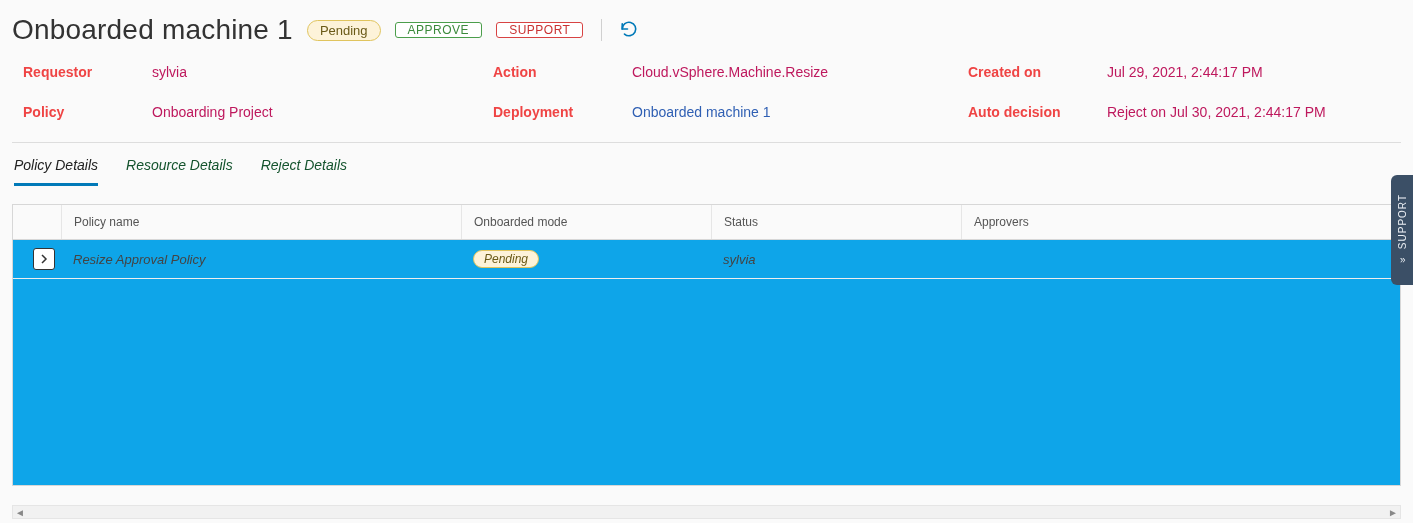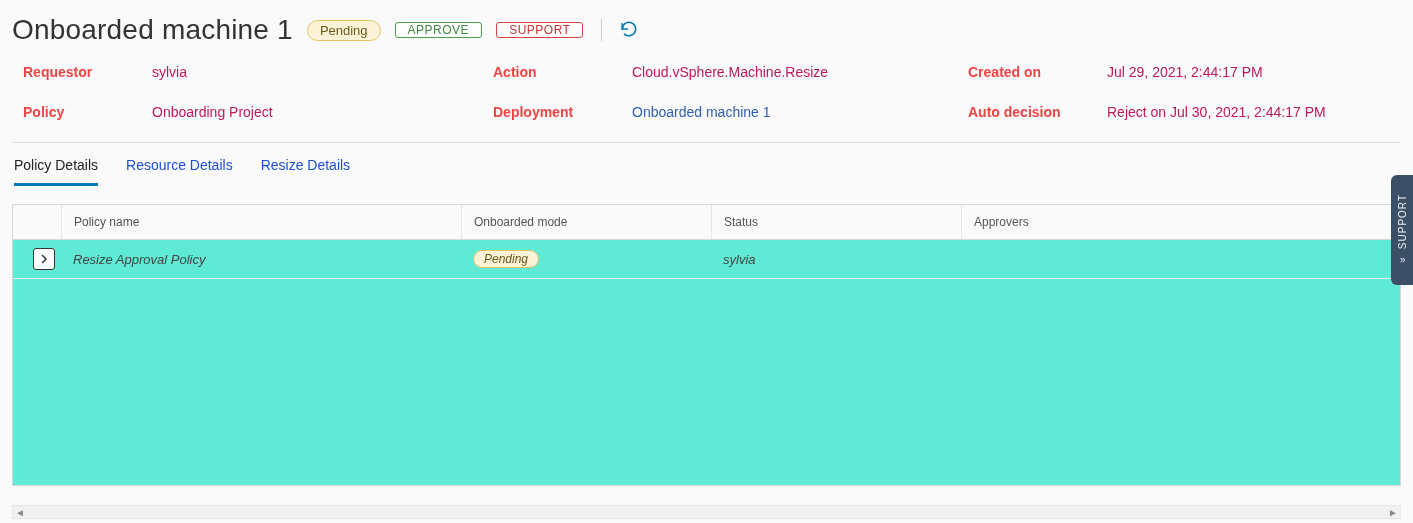--- a/index.html
+++ b/index.html
@@ -88,36 +88,37 @@
     font-size: 14px;
   }
   .meta-label { color: #ef4444; font-weight: 600; margin-left: 11px; }
   .meta-value { color: #be185d; }
   .meta-link { color: #2f5fb3; cursor: pointer; }
   .hr { border: 0; border-top: 1px solid #ddd; margin: 0 0 4px 0; }
   .tabs {
     display: flex;
     gap: 28px;
     padding: 6px 2px 0 2px;
+    font-style: italic;
   }
   .tab {
     padding: 4px 0 10px 0;
     font-size: 14px;
-    color: #1d4ed8;
+    color: #14532d;
     cursor: pointer;
     border-bottom: 3px solid transparent;
   }
   .tab.active {
     color: #222;
     border-bottom-color: #0079b8;
   }
   .table-wrap {
     margin-top: 18px;
     border: 1px solid #d7d7d7;
-    background: #5eead4;
+    background: #0ea5e9;
     height: 282px;
     position: relative;
   }
   .thead {
     display: grid;
     grid-template-columns: 48px 400px 250px 250px auto;
     background: #fafafa;
     border-bottom: 1px solid #d7d7d7;
     font-size: 12px;
     color: #555;
@@ -225,21 +226,21 @@
     <div class="meta-value meta-link">Onboarded machine 1</div>
     <div class="meta-label">Auto decision</div>
     <div class="meta-value">Reject on Jul 30, 2021, 2:44:17 PM</div>
   </div>
 
   <hr class="hr">
 
   <div class="tabs">
     <div class="tab active">Policy Details</div>
     <div class="tab">Resource Details</div>
-    <div class="tab">Resize Details</div>
+    <div class="tab">Reject Details</div>
   </div>
 
   <div class="table-wrap">
     <div class="thead">
       <div></div>
       <div>Policy name</div>
       <div>Onboarded mode</div>
       <div>Status</div>
       <div>Approvers</div>
     </div>

